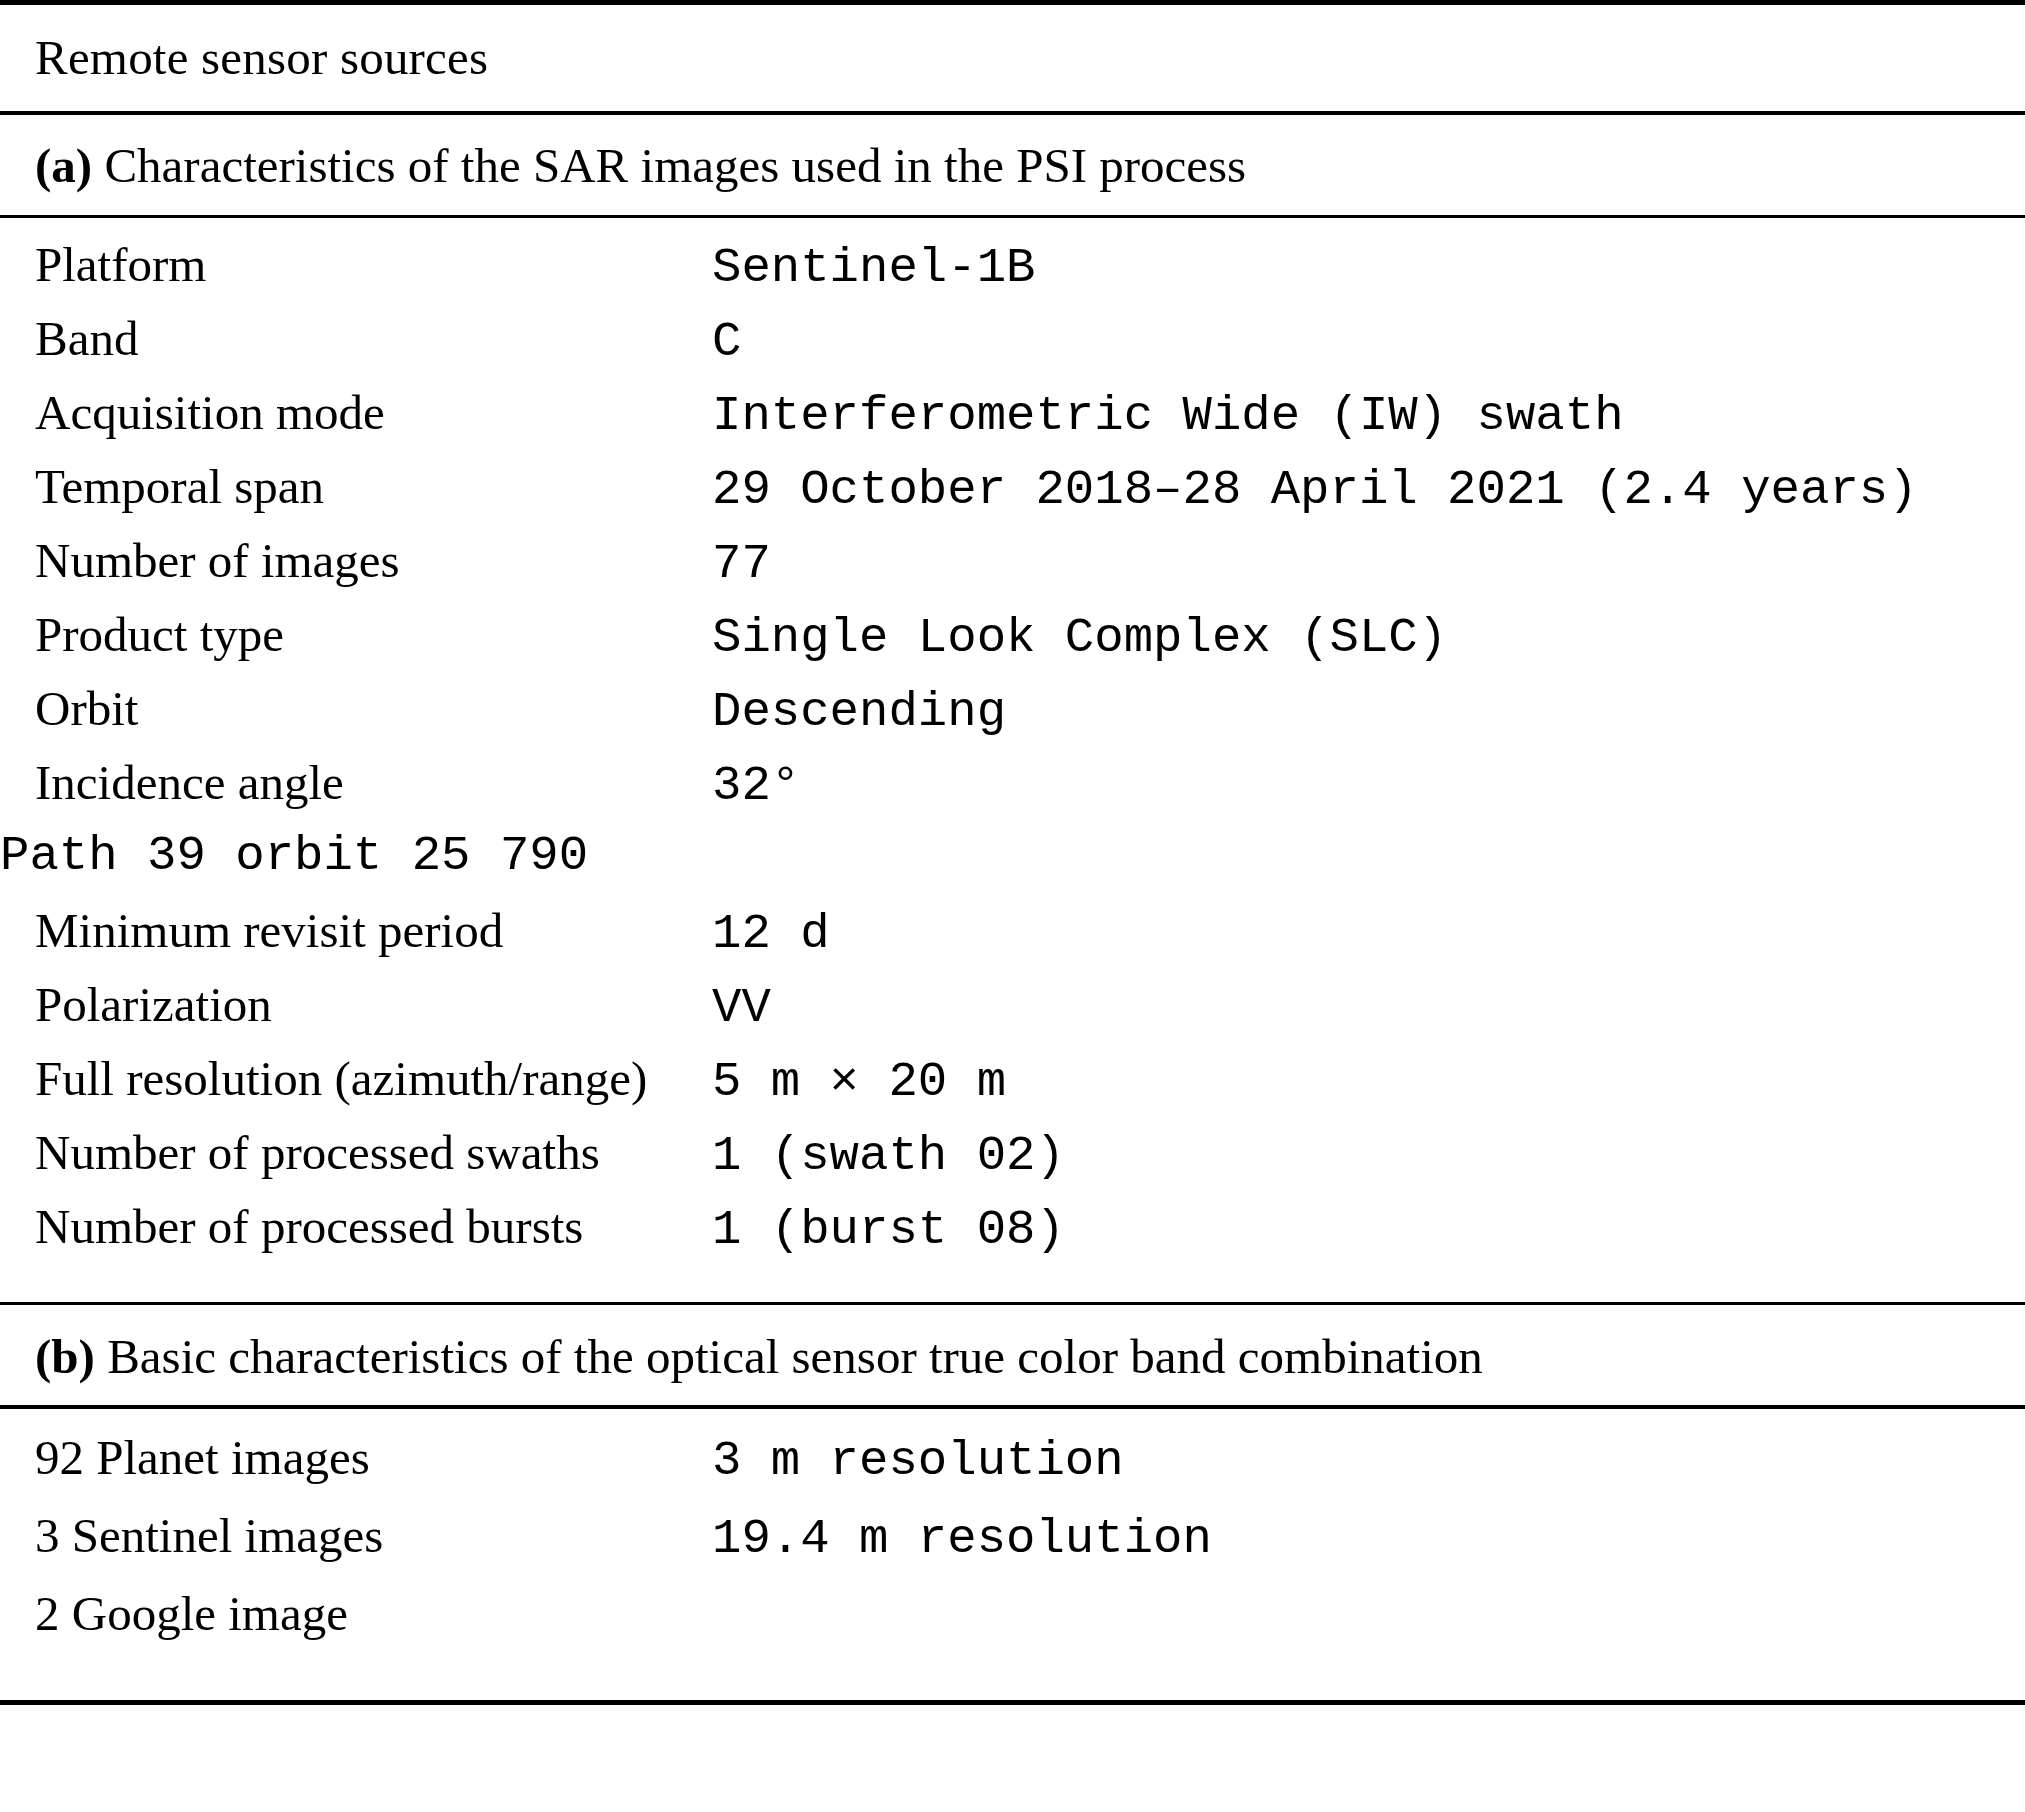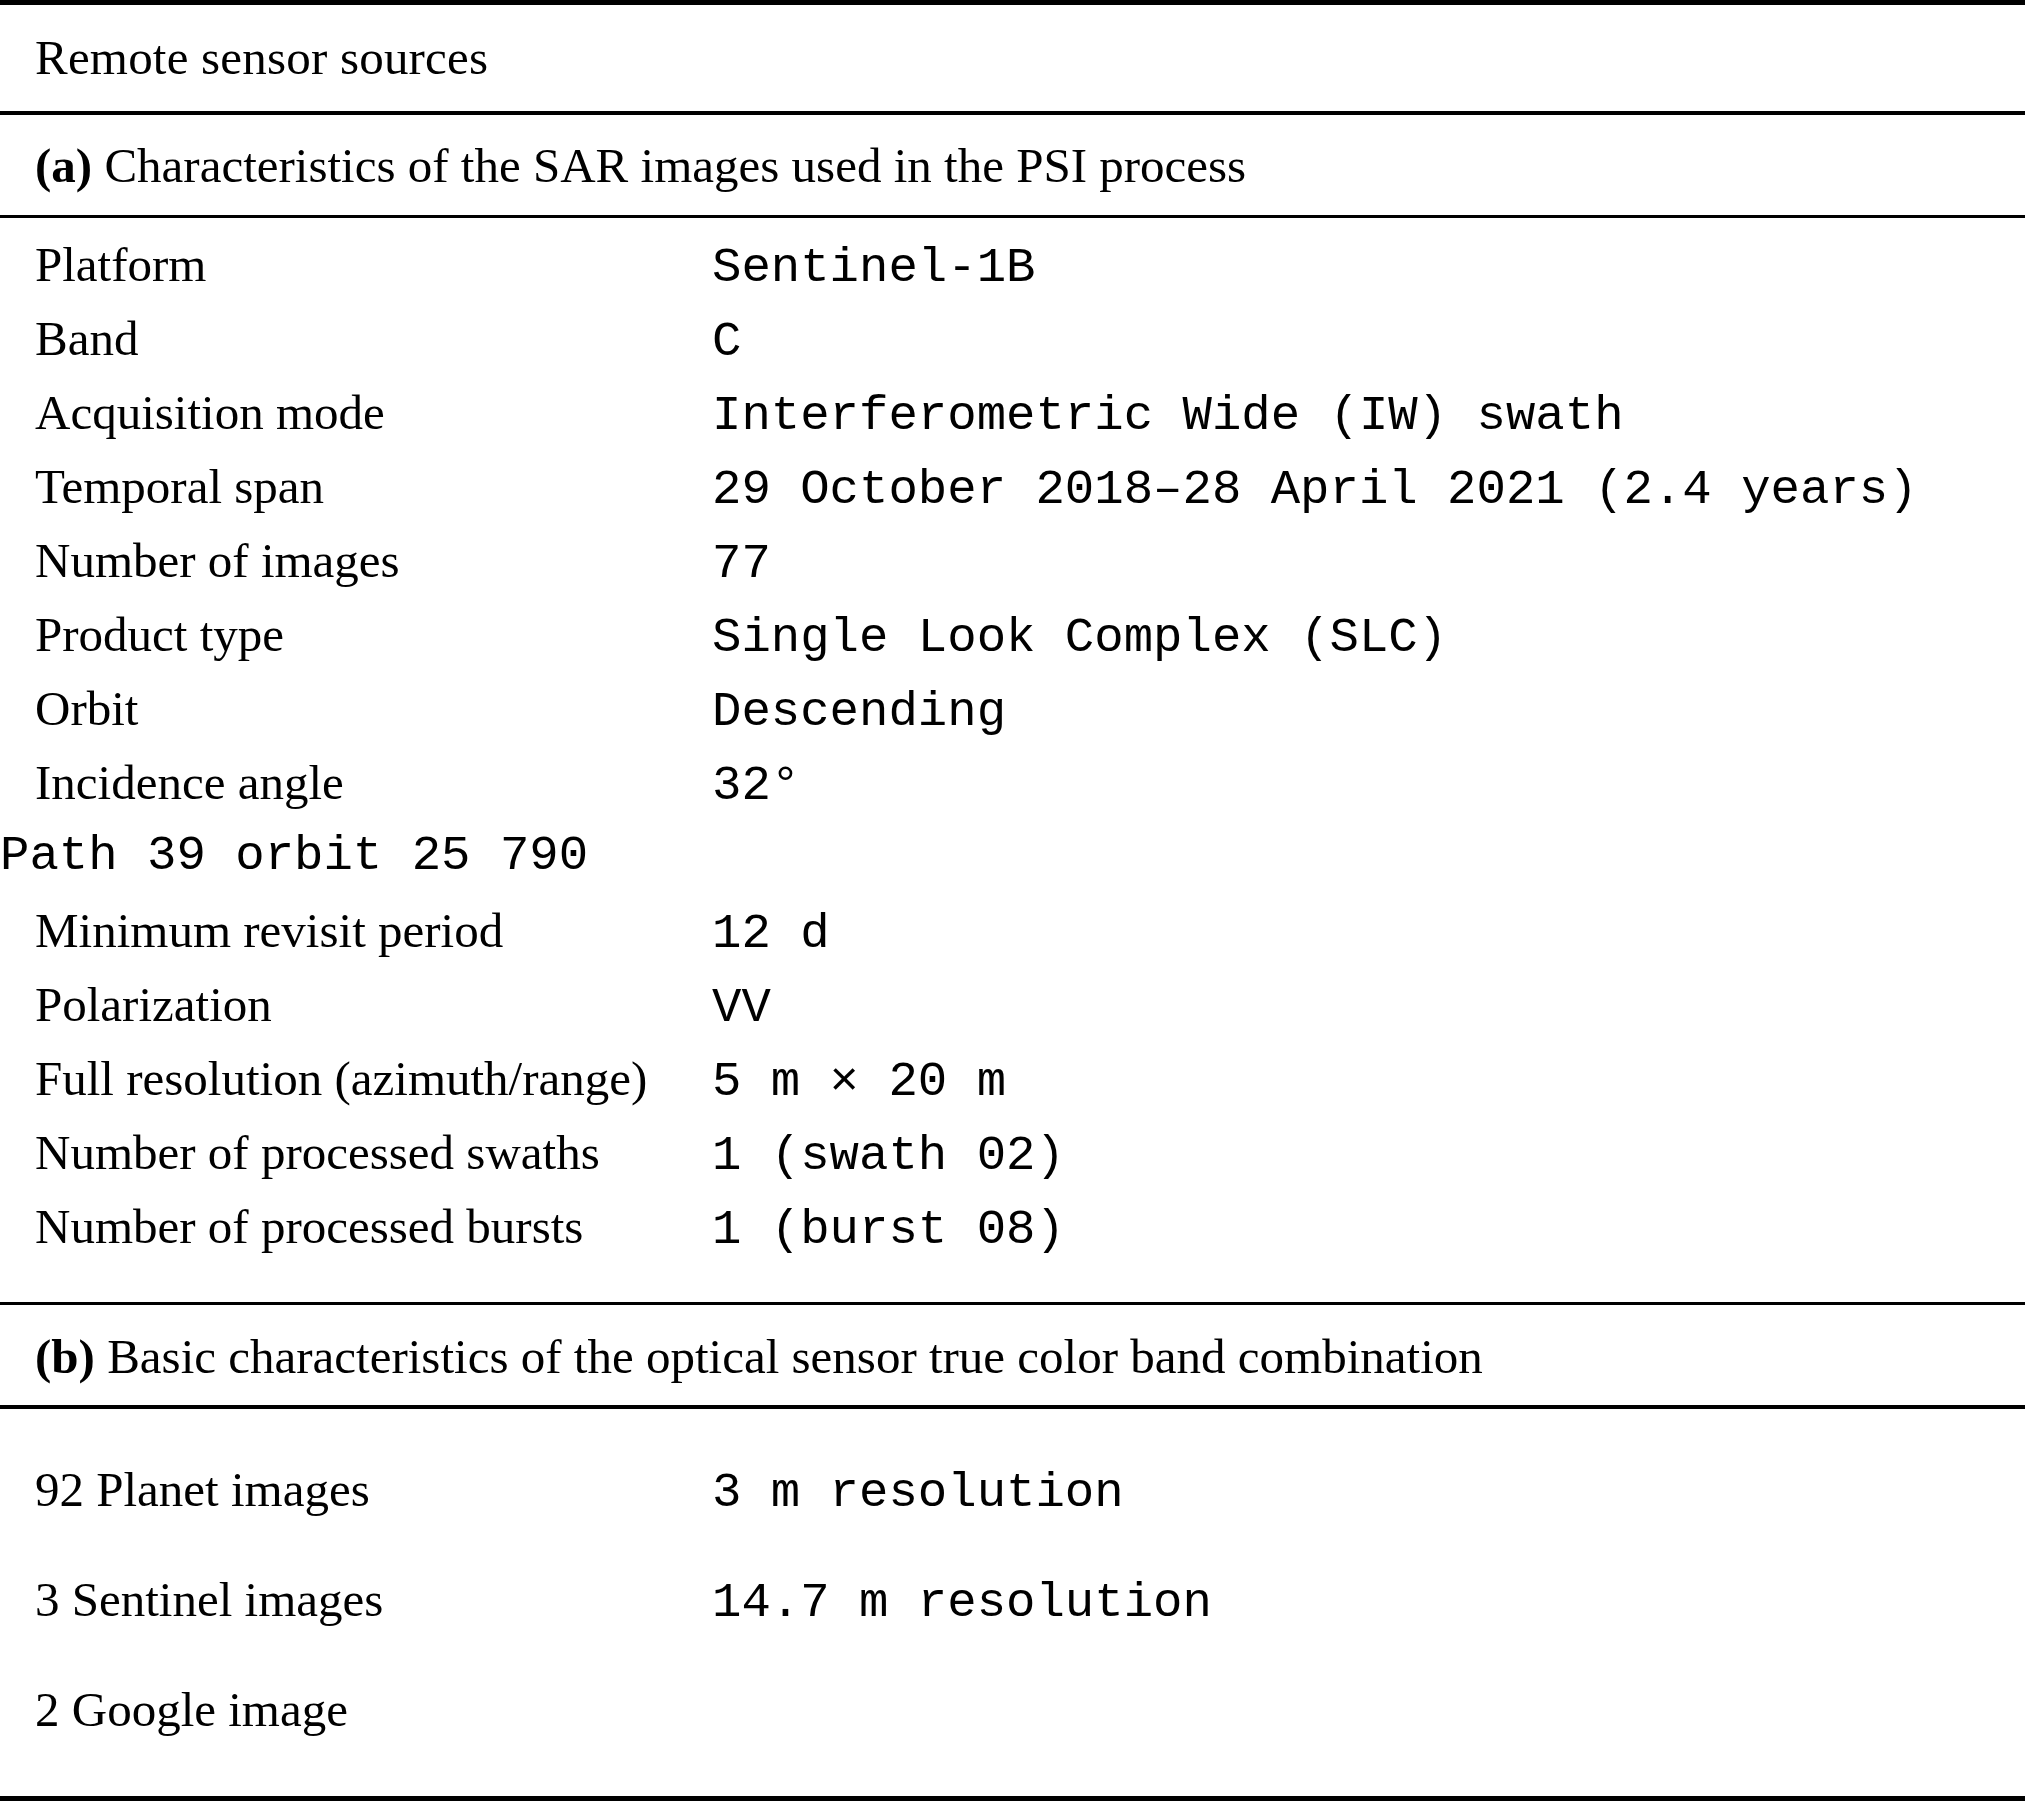--- a/index.html
+++ b/index.html
@@ -66,21 +66,21 @@
     box-sizing: border-box;
     white-space: nowrap;
   }
   .row .value {
     flex: 1 1 auto;
     white-space: nowrap;
     font-family: Liberation Mono, monospace;
   }
 
   .body-block.sec-b { padding: 23.5px 0 33px 0; }
-  .body-block.sec-b .row { height: 78px; margin-top: 32px; }
+  .body-block.sec-b .row { height: 78px; }
 </style>
 </head>
 <body>
 
 <div class="table-wrap">
 
   <div class="rule"></div>
 
   <div class="caption-row">Remote sensor sources</div>
 
@@ -158,21 +158,21 @@
 
   <div class="rule thin"></div>
 
   <div class="body-block sec-b">
     <div class="row">
       <div class="label">92 Planet images</div>
       <div class="value">3 m resolution</div>
     </div>
     <div class="row">
       <div class="label">3 Sentinel images</div>
-      <div class="value">14.7 m resolution</div>
+      <div class="value">19.4 m resolution</div>
     </div>
     <div class="row">
       <div class="label">2 Google image</div>
     </div>
   </div>
 
   <div class="rule"></div>
 
 </div>
 

